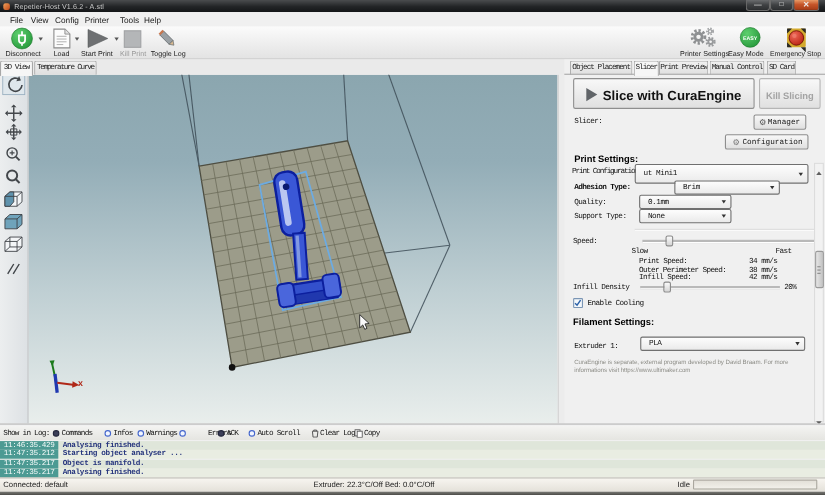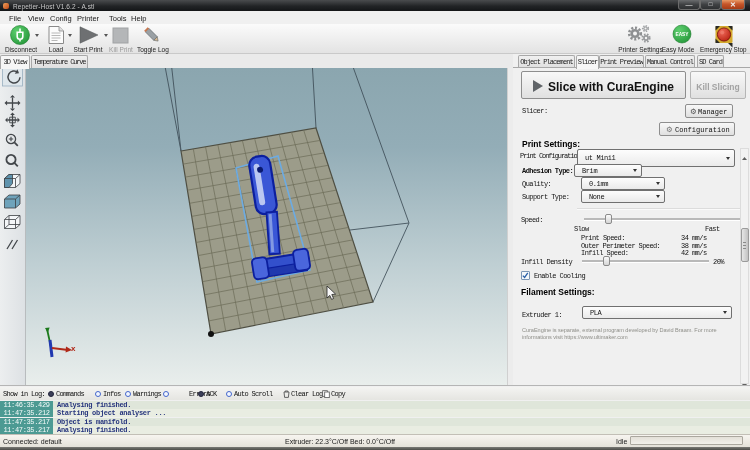--- a/index.html
+++ b/index.html
@@ -188,21 +188,21 @@
     <span style="position:absolute;left:6px;top:2px;font-size:7.5px;color:#777;">⚙</span>
     <span style="position:absolute;left:15px;top:3px;font-size:7px;font-family:'Liberation Mono',monospace;color:#111;">Configuration</span>
   </div>
   <div class="hdr" style="left:522px;top:139px;">Print Settings:</div>
   <div class="lbl sq" style="left:520px;top:152px;">Print Configuration:</div>
   <div class="combo" style="left:577px;top:149px;width:158px;height:18px;">
     <span class="cv">ut Mini1</span>
       <span class="ca"></span>
     </div>
   <div class="lbl" style="left:522px;top:167px;font-weight:bold;">Adhesion Type:</div>
-  <div class="combo" style="left:574px;top:164px;width:68px;height:13px;text-decoration:underline;">
+  <div class="combo" style="left:613px;top:164px;width:96px;height:13px;text-decoration:underline;">
     <span class="cv">Brim</span>
       <span class="ca"></span>
     </div>
   <div class="lbl" style="left:522px;top:180px;">Quality:</div>
   <div class="combo" style="left:581px;top:177px;width:84px;height:13px;">
     <span class="cv">0.1mm</span>
       <span class="ca"></span>
     </div>
   <div class="lbl" style="left:522px;top:193px;">Support Type:</div>
   <div class="combo" style="left:581px;top:190px;width:84px;height:13px;">

